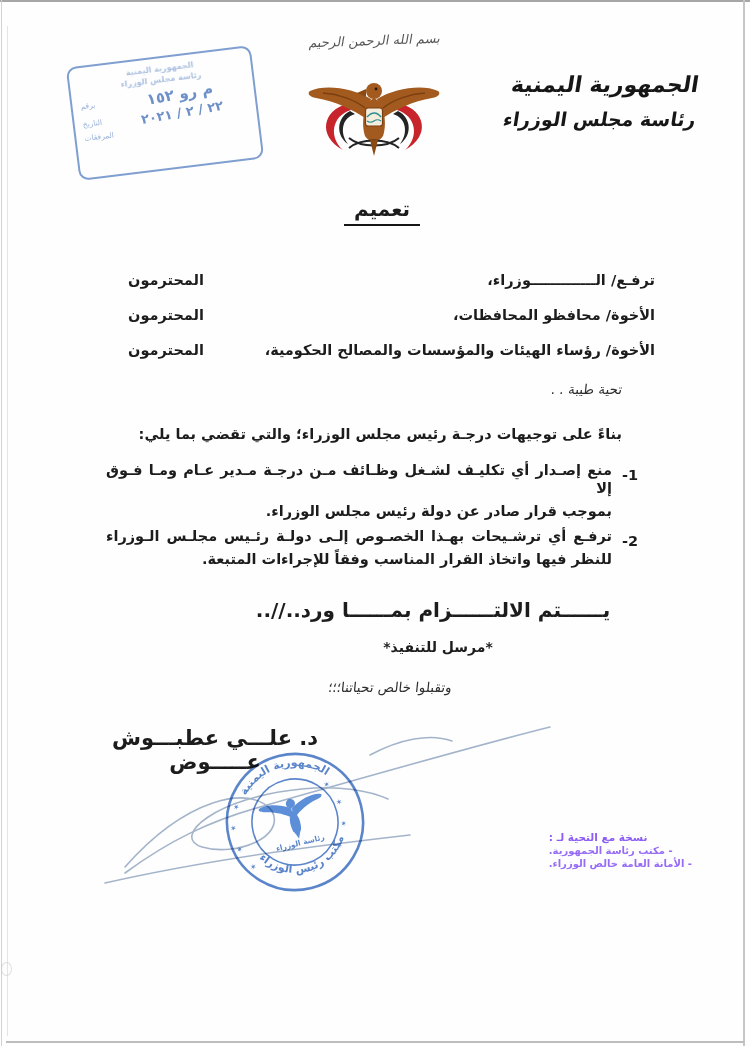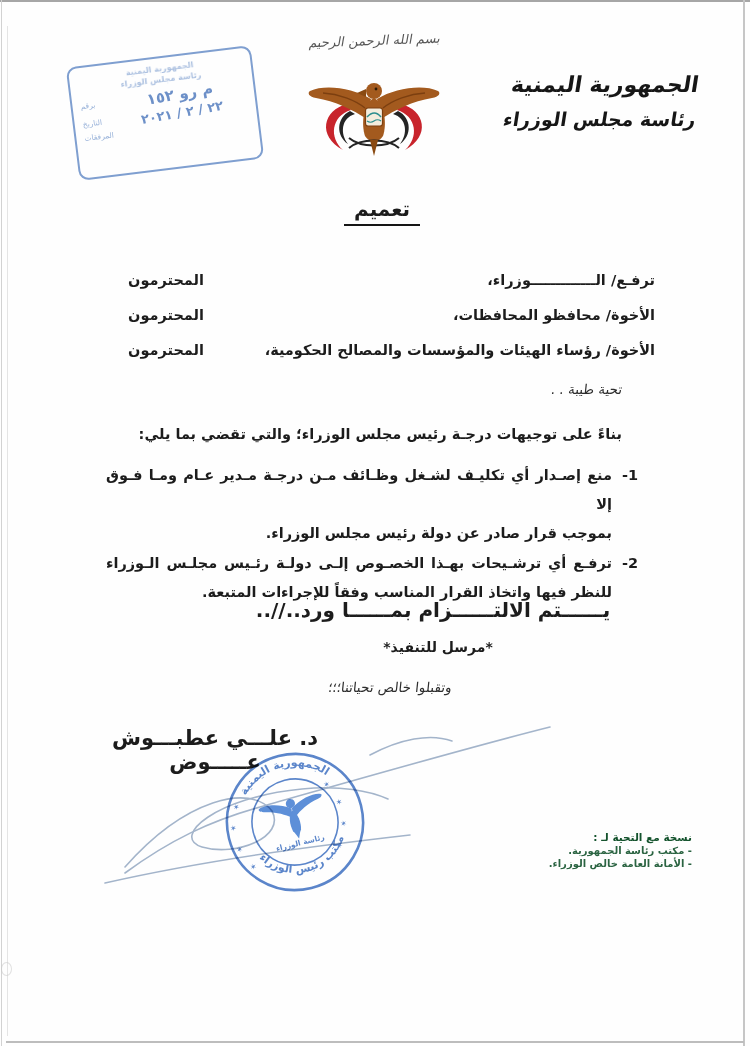--- a/index.html
+++ b/index.html
@@ -50,36 +50,36 @@
   .addr-row .to{white-space:nowrap;}
   .addr-row .hon{white-space:nowrap;}
 
   .greeting{position:absolute; top:381px; right:128px; font-size:13.5px; font-weight:500; transform:skewX(-6deg); color:#2e2e2e;}
   .intro{position:absolute; top:426px; right:128px; left:120px; font-size:14.5px; font-weight:bold;}
 
   .list{position:absolute; top:461px; right:112px; left:106px;}
   .item{display:flex; margin-bottom:1px;}
   .item .num{flex:0 0 26px; font-weight:bold; font-size:14.5px; line-height:29px;}
   .item .txt{flex:1;}
-  .item .l1{font-size:14.5px; font-weight:bold; line-height:29px; text-align:justify; text-align-last:justify;}
+  .item .l1{font-size:14.5px; font-weight:bold; line-height:18px; text-align:justify; text-align-last:justify;}
   .item .l2{font-size:14.5px; font-weight:bold; line-height:29px; text-align:right;}
   .item.i1 .l2{text-align:right;}
 
   .compliance{position:absolute; top:598px; left:116px; right:0; text-align:center; font-size:20px; font-weight:bold;}
   .dispatch{position:absolute; top:639px; left:126px; right:0; text-align:center; font-size:14px; font-weight:bold;}
   .closing{position:absolute; top:679px; left:30px; right:0; text-align:center; font-size:13.5px; font-weight:500; transform:skewX(-6deg); color:#2e2e2e;}
 
   .sig-block{position:absolute; top:726px; left:104px; width:222px; text-align:center; font-weight:bold;}
   .sig-block .name{font-size:21px;}
   .sig-block .role{font-size:14px; margin-top:17px;}
 
   .squiggle{position:absolute; left:70px; top:695px; pointer-events:none;}
   .round-stamp{position:absolute; left:217px; top:744px; transform:rotate(-14deg); mix-blend-mode:multiply; opacity:.92;}
 
-  .cc{position:absolute; top:831px; right:58px; text-align:right; color:#14532d;}
+  .cc{position:absolute; top:831px; right:58px; text-align:left; color:#8b5cf6;}
   .cc .head{font-size:10.5px; font-weight:bold;}
   .cc .entry{font-size:10px; font-weight:600; margin-top:2px; opacity:.9;}
 </style>
 </head>
 <body>
 
 <div class="page">
   <div class="edge top"></div>
   <div class="edge right"></div>
   <div class="edge left"></div>

